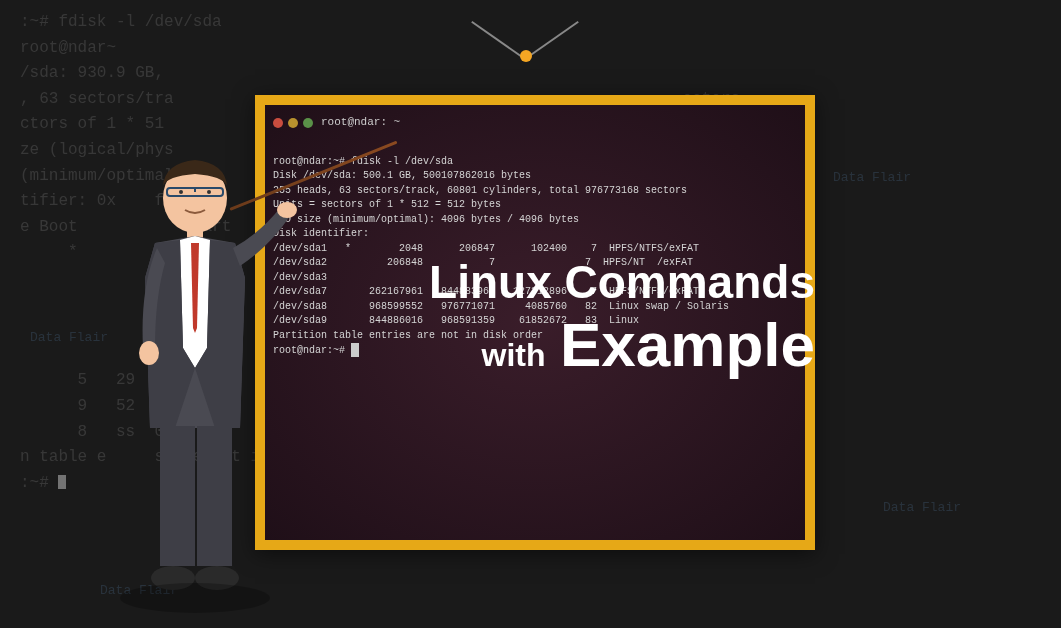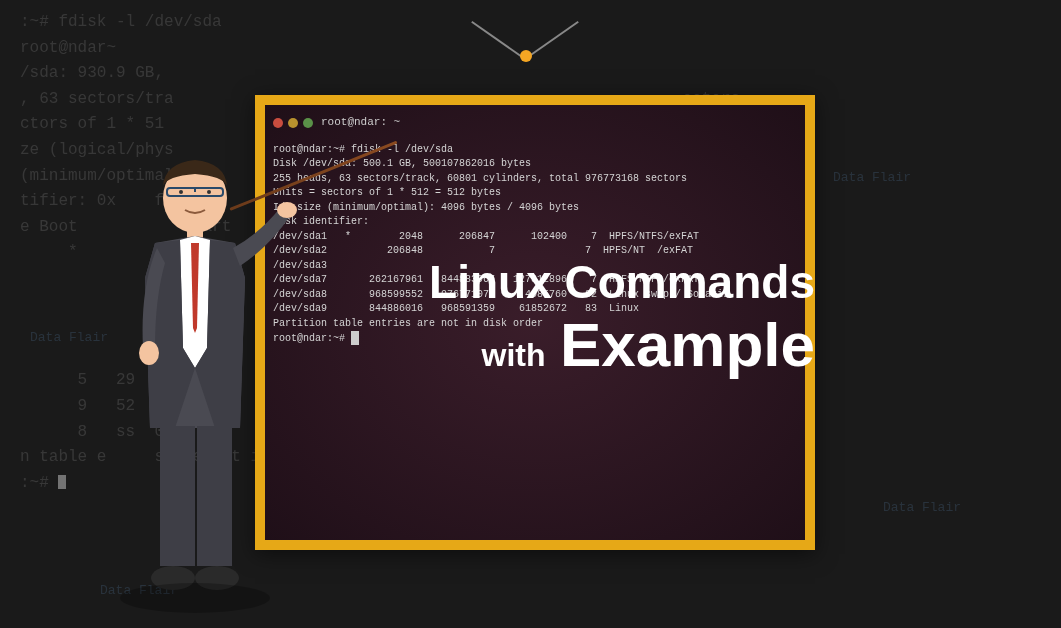--- a/index.html
+++ b/index.html
@@ -6,21 +6,21 @@
 body{width:1061px;height:628px;background:#1a1a1a;position:relative;overflow:hidden;font-family:'Courier New',monospace}
 .bg-terminal{position:absolute;top:0;left:0;width:100%;height:100%;padding:10px 20px;color:#555;font-size:16px;line-height:1.6;opacity:0.5}
 .bg-terminal .line{white-space:pre}
 .hook{position:absolute;top:50px;left:520px;width:12px;height:12px;background:#f5a623;border-radius:50%;z-index:3}
 .hook-line{position:absolute;top:58px;left:460px;width:130px;height:45px;z-index:2}
 .hook-line::before,.hook-line::after{content:'';position:absolute;top:0;width:65px;height:2px;background:#888}
 .hook-line::before{left:0;transform:rotate(35deg);transform-origin:right center}
 .hook-line::after{right:0;transform:rotate(-35deg);transform-origin:left center}
 .board{position:absolute;top:95px;left:255px;width:560px;height:455px;border:10px solid #e6a817;background:#2d1520;z-index:4;box-shadow:0 4px 20px rgba(0,0,0,0.5)}
 .board-inner{width:100%;height:100%;padding:8px;color:#d4d4d4;font-size:11px;line-height:1.45;background:radial-gradient(ellipse at center,#3a1d2a 0%,#1f0f18 100%);overflow:hidden}
-.term-header{display:flex;align-items:center;gap:8px;padding:2px 0;margin-bottom:10px}
+.term-header{display:flex;align-items:center;gap:8px;padding:2px 0;margin-bottom:22px}
 .term-dots{display:flex;gap:5px}
 .dot{width:10px;height:10px;border-radius:50%}
 .dot.r{background:#c94d3f}
 .dot.y{background:#b8922e}
 .dot.g{background:#5a9148}
 .term-title{color:#ccc;font-size:11px}
 .term-body .line{white-space:pre;font-size:10px}
 .headline{position:absolute;top:255px;left:275px;width:540px;text-align:right;font-family:Arial,sans-serif;color:#fff;z-index:5}
 .headline .h1{font-size:46px;font-weight:bold}
 .headline .h2{font-size:32px;font-weight:bold;display:inline}

